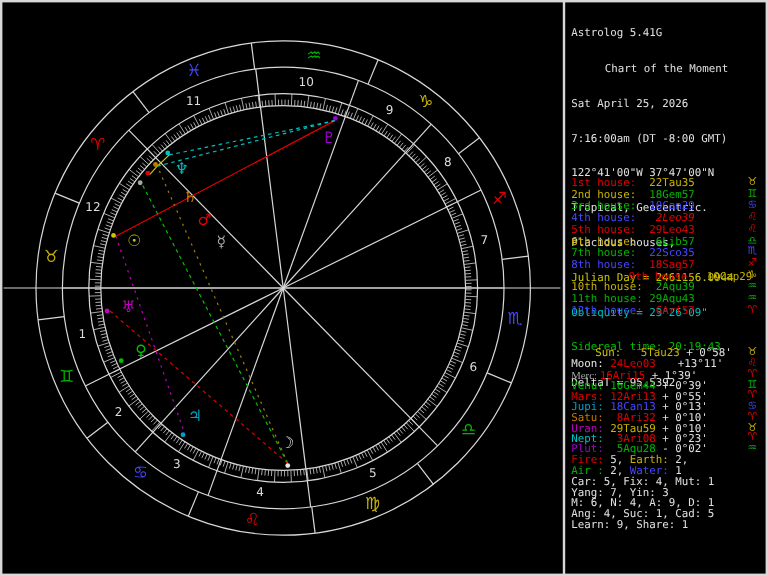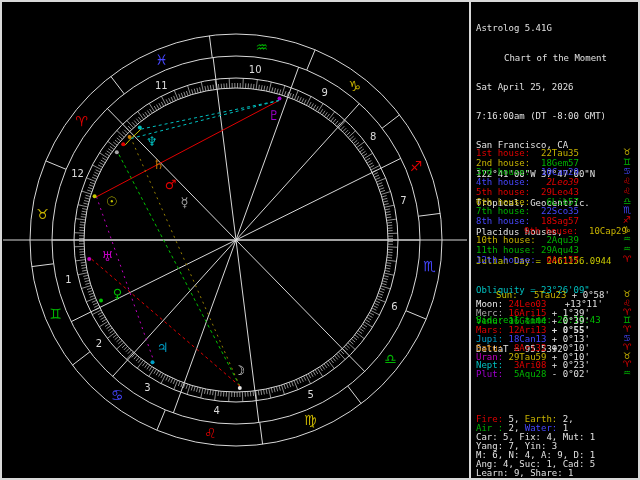--- a/index.html
+++ b/index.html
@@ -9,21 +9,21 @@
     font-family:"DejaVu Sans Mono",monospace;
   }
   .frame{position:absolute;inset:0;border:2px solid #d8d8d8;pointer-events:none;z-index:50;}
   #chart{position:absolute;left:0;top:0;width:470px;height:480px;}
   #chart svg{display:block;}
   #vsep{position:absolute;left:469px;top:0;width:2px;height:480px;background:#d8d8d8;}
   .sidebar{position:absolute;left:476px;top:0;width:160px;height:468px;font-size:9px;color:#e0e0e0;}
   #hdr{position:absolute;top:5px;left:0;right:0;line-height:9.7px;white-space:pre;}
   #houses{position:absolute;top:149px;left:0;right:5px;line-height:9.7px;}
   #planets{position:absolute;top:291px;left:0;right:5px;line-height:8.8px;}
-  #stats{position:absolute;top:380px;left:0;right:0;line-height:9px;white-space:pre;margin-top:35px;}
+  #stats{position:absolute;top:380px;left:0;right:0;line-height:9px;white-space:pre;}
   .srow{position:relative;white-space:pre;}
   .rowglyph{
     position:absolute;right:0;top:-1px;
     font-family:"DejaVu Sans",sans-serif;font-size:9px;line-height:9px;
   }
   .sg{font-family:"DejaVu Sans",sans-serif;font-size:14px;}
   .pg{font-family:"DejaVu Sans",sans-serif;font-size:13px;}
   .hn{font-family:"DejaVu Sans",sans-serif;font-size:10px;fill:#dcdcdc;}
 </style>
 </head>
@@ -495,21 +495,20 @@
   </div>
 
 <div id="vsep"></div>
 
 <div class="sidebar">
   <div id="hdr">
     <div style="color: rgb(224, 224, 224);">Astrolog 5.41G</div>
     <div style="color: rgb(224, 224, 224); padding-left: 28px;">Chart of the Moment</div>
     <div style="color: rgb(224, 224, 224);">Sat April 25, 2026</div>
     <div style="color: rgb(224, 224, 224);">7:16:00am (DT -8:00 GMT)</div>
-    <div style="color: rgb(224, 224, 224);">San Francisco, CA</div>
     <div style="color: rgb(224, 224, 224);">122°41'00"W 37°47'00"N</div>
     <div style="color: rgb(224, 224, 224);">Tropical, Geocentric.</div>
     <div style="color: rgb(224, 224, 224);">Placidus houses,</div>
     <div style="color: rgb(200, 200, 0);">Julian Day = 2461156.0944</div>
     <div style="color: rgb(0, 192, 192);">Obliquity = 23°26'09"</div>
     <div style="color: rgb(0, 192, 0);">Sidereal time: 20:19:43</div>
     <div style="color: rgb(224, 224, 224);">DeltaT = 95.5392</div>
   </div>
   <div id="houses">
       <div class="srow"><span style="color: rgb(224, 0, 0);">1st house:  </span><span style="color: rgb(200, 180, 0);">22Tau35</span><span class="rowglyph" style="color: rgb(200, 180, 0);">♉</span></div>
@@ -521,23 +520,23 @@
       <div class="srow"><span style="color: rgb(0, 180, 0);">7th house:  </span><span style="color: rgb(70, 70, 255);">22Sco35</span><span class="rowglyph" style="color: rgb(70, 70, 255);">♏</span></div>
       <div class="srow"><span style="color: rgb(70, 70, 255);">8th house:  </span><span style="color: rgb(224, 0, 0);">18Sag57</span><span class="rowglyph" style="color: rgb(224, 0, 0);">♐</span></div>
       <div class="srow"><span style="color: rgb(224, 0, 0); margin-left: 48px;">9th house:  </span><span style="color: rgb(200, 180, 0);">10Cap29</span><span class="rowglyph" style="color: rgb(200, 180, 0);">♑</span></div>
       <div class="srow"><span style="color: rgb(200, 180, 0);">10th house: </span><span style="color: rgb(0, 180, 0);"> 2Aqu39</span><span class="rowglyph" style="color: rgb(0, 180, 0);">♒</span></div>
       <div class="srow"><span style="color: rgb(0, 180, 0);">11th house: </span><span style="color: rgb(0, 180, 0);">29Aqu43</span><span class="rowglyph" style="color: rgb(0, 180, 0);">♒</span></div>
       <div class="srow"><span style="color: rgb(70, 70, 255);">12th house: </span><span style="color: rgb(224, 0, 0);"> 6Ari57</span><span class="rowglyph" style="color: rgb(224, 0, 0);">♈</span></div>
     </div>
   <div id="planets">
       <div class="srow"><span style="color: rgb(200, 200, 0); margin-left: 20px;">Sun:  </span><span style="color: rgb(200, 180, 0);"> 5Tau23</span><span style="color: rgb(224, 224, 224);"> + 0°58'</span><span class="rowglyph" style="color: rgb(200, 180, 0);">♉</span></div>
       <div class="srow"><span style="color: rgb(232, 232, 232);">Moon: </span><span style="color: rgb(224, 0, 0);">24Leo03</span><span style="color: rgb(224, 224, 224); margin-left: 13px;"> +13°11'</span><span class="rowglyph" style="color: rgb(224, 0, 0);">♌</span></div>
-      <div class="srow"><span style="color: rgb(168, 168, 168);">Merc: </span><span style="color: rgb(224, 0, 0);">16Ari15</span><span style="color: rgb(224, 224, 224);"> + 1°39'</span><span class="rowglyph" style="color: rgb(224, 0, 0);">♈</span></div>
+      <div class="srow"><span style="color: rgb(168, 168, 168); font-family: Liberation Serif, serif;">Merc: </span><span style="color: rgb(224, 0, 0);">16Ari15</span><span style="color: rgb(224, 224, 224);"> + 1°39'</span><span class="rowglyph" style="color: rgb(224, 0, 0);">♈</span></div>
       <div class="srow"><span style="color: rgb(0, 192, 0); margin-top: 40px;">Venu: </span><span style="color: rgb(0, 180, 0);">16Gem44</span><span style="color: rgb(224, 224, 224);"> + 0°39'</span><span class="rowglyph" style="color: rgb(0, 180, 0);">♊</span></div>
-      <div class="srow"><span style="color: rgb(224, 0, 0);">Mars: </span><span style="color: rgb(224, 0, 0);">12Ari13</span><span style="color: rgb(224, 224, 224); font-weight: bold;"> + 0°55'</span><span class="rowglyph" style="color: rgb(224, 0, 0);">♈</span></div>
+      <div class="srow"><span style="color: rgb(224, 0, 0);">Mars: </span><span style="color: rgb(224, 0, 0);">12Ari13</span><span style="color: rgb(224, 224, 224);"> + 0°55'</span><span class="rowglyph" style="color: rgb(224, 0, 0);">♈</span></div>
       <div class="srow"><span style="color: rgb(0, 160, 200);">Jupi: </span><span style="color: rgb(70, 70, 255);">18Can13</span><span style="color: rgb(224, 224, 224);"> + 0°13'</span><span class="rowglyph" style="color: rgb(70, 70, 255);">♋</span></div>
       <div class="srow"><span style="color: rgb(200, 120, 0);">Satu: </span><span style="color: rgb(224, 0, 0);"> 8Ari32</span><span style="color: rgb(224, 224, 224);"> + 0°10'</span><span class="rowglyph" style="color: rgb(224, 0, 0);">♈</span></div>
       <div class="srow"><span style="color: rgb(192, 0, 192);">Uran: </span><span style="color: rgb(200, 180, 0); margin-top: 8px;">29Tau59</span><span style="color: rgb(224, 224, 224);"> + 0°10'</span><span class="rowglyph" style="color: rgb(200, 180, 0);">♉</span></div>
       <div class="srow"><span style="color: rgb(0, 192, 192);">Nept: </span><span style="color: rgb(224, 0, 0);"> 3Ari08</span><span style="color: rgb(224, 224, 224);"> + 0°23'</span><span class="rowglyph" style="color: rgb(224, 0, 0);">♈</span></div>
       <div class="srow"><span style="color: rgb(160, 0, 208);">Plut: </span><span style="color: rgb(0, 180, 0);"> 5Aqu28</span><span style="color: rgb(224, 224, 224);"> - 0°02'</span><span class="rowglyph" style="color: rgb(0, 180, 0);">♒</span></div>
     </div>
   <div id="stats"><div><span style="color: rgb(224, 0, 0);">Fire:</span><span style="color: rgb(224, 224, 224);"> 5, </span><span style="color: rgb(200, 180, 0);">Earth:</span><span style="color: rgb(224, 224, 224);"> 2,</span></div><div><span style="color: rgb(0, 180, 0);">Air :</span><span style="color: rgb(224, 224, 224);"> 2, </span><span style="color: rgb(70, 70, 255);">Water:</span><span style="color: rgb(224, 224, 224);"> 1</span></div><div><span style="color: rgb(224, 224, 224);">Car: 5, Fix: 4, Mut: 1</span></div><div><span style="color: rgb(224, 224, 224);">Yang: 7, Yin: 3</span></div><div><span style="color: rgb(224, 224, 224);">M: 6, N: 4, A: 9, D: 1</span></div><div><span style="color: rgb(224, 224, 224);">Ang: 4, Suc: 1, Cad: 5</span></div><div><span style="color: rgb(224, 224, 224);">Learn: 9, Share: 1</span></div></div>
 </div>
 
 </body></html>

